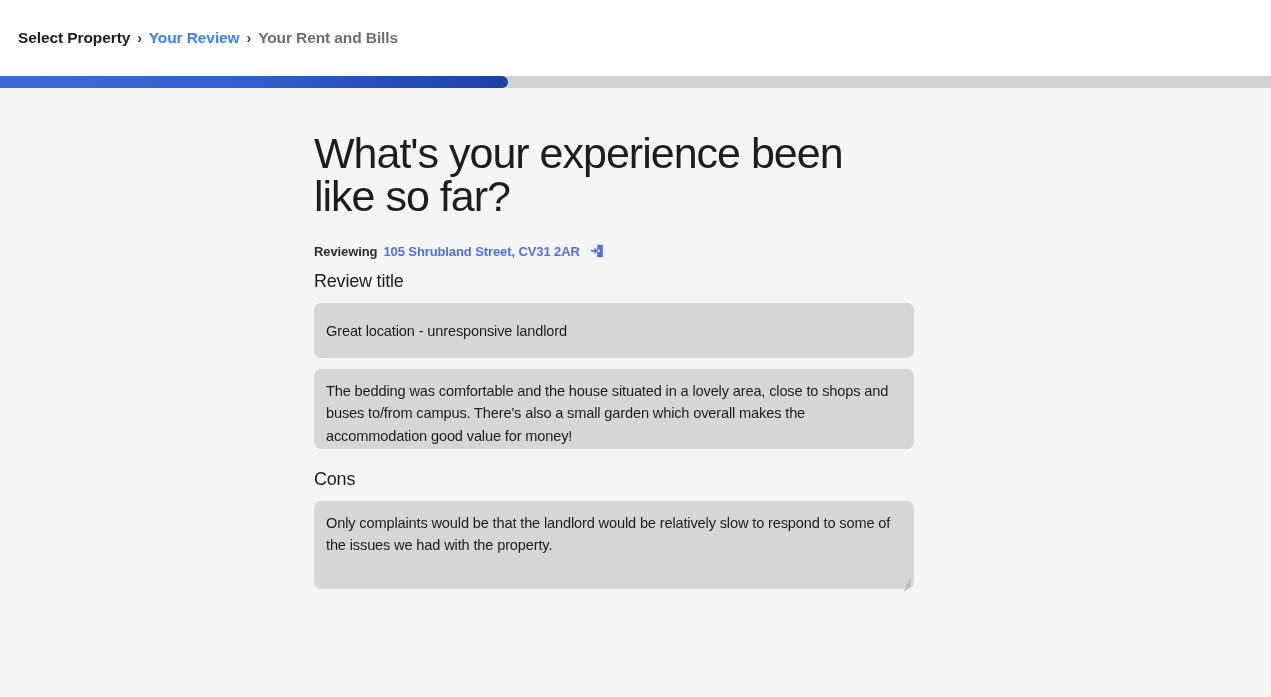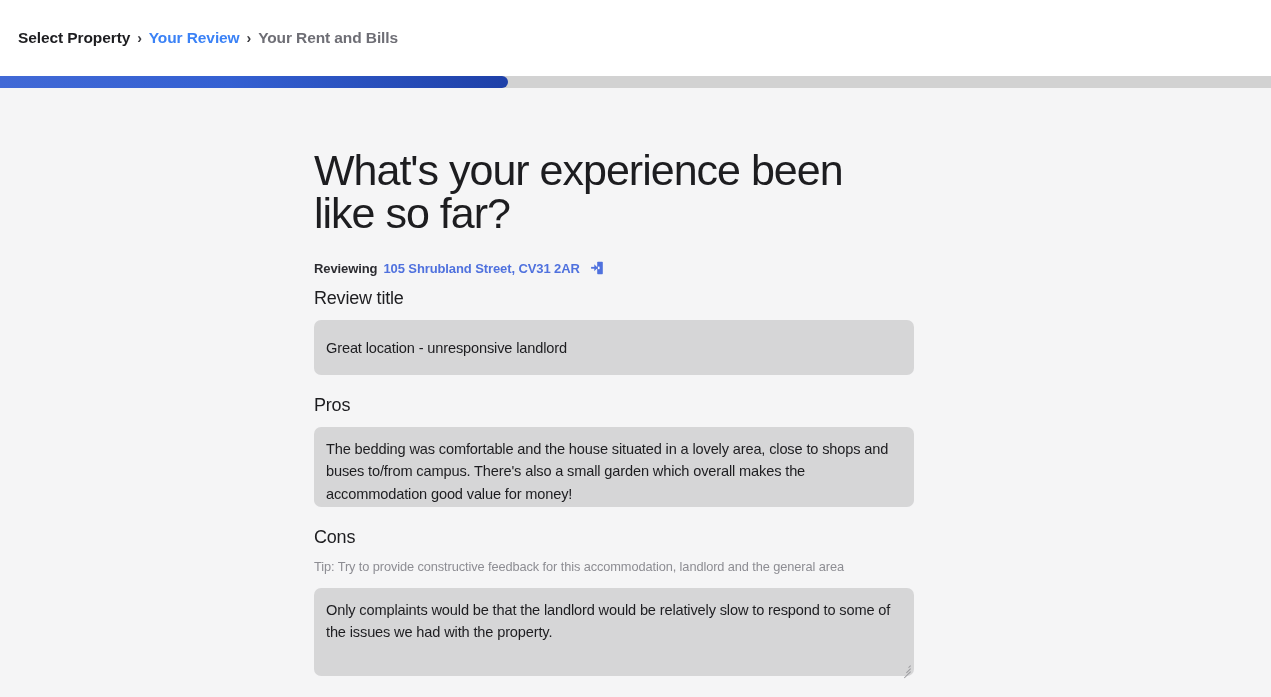--- a/index.html
+++ b/index.html
@@ -61,21 +61,21 @@
     top: 0;
     bottom: 0;
     width: 40%;
     background: linear-gradient(90deg, #4169d6 0%, #3460d2 45%, #1e40a8 100%);
     border-top-right-radius: 7px;
     border-bottom-right-radius: 7px;
   }
 
   
   .page {
-    padding-top: 61px;
+    padding-top: 44px;
   }
   .content {
     width: 600px;
     margin: 0 auto;
     margin-left: 314px;
   }
   h1.title {
     font-size: 43px;
     line-height: 1.0;
     font-weight: 400;
@@ -221,27 +221,25 @@
           <rect x="1.1" y="5.9" width="6.0" height="1.8" fill="#4f71de"></rect>
           <path d="M4.3 3.3 L7.6 6.8 L4.3 10.3 Z" fill="#4f71de"></path>
         </svg>
       </span>
     </div>
 
 
     <div class="field-label">Review title</div>
     <input class="textinput" type="text" value="Great location - unresponsive landlord" style="">
 
-    <div class="field-label tight">Pros</div>
     <div class="ta-wrap">
       <textarea class="textarea pros" style="">The bedding was comfortable and the house situated in a lovely area, close to shops and buses to/from campus. There's also a small garden which overall makes the accommodation good value for money!</textarea>
     </div>
 
     <div class="field-label tight">Cons</div>
-    <div class="tip">Tip: Try to provide constructive feedback for this accommodation, landlord and the general area</div>
     <div class="ta-wrap">
       <textarea class="textarea cons" style="">Only complaints would be that the landlord would be relatively slow to respond to some of the issues we had with the property.</textarea>
       <span class="resize-grip">
         <span class="grip-1"></span>
         <span class="grip-2"></span>
         <span class="grip-3"></span>
       </span>
     </div>
 
   </div>

